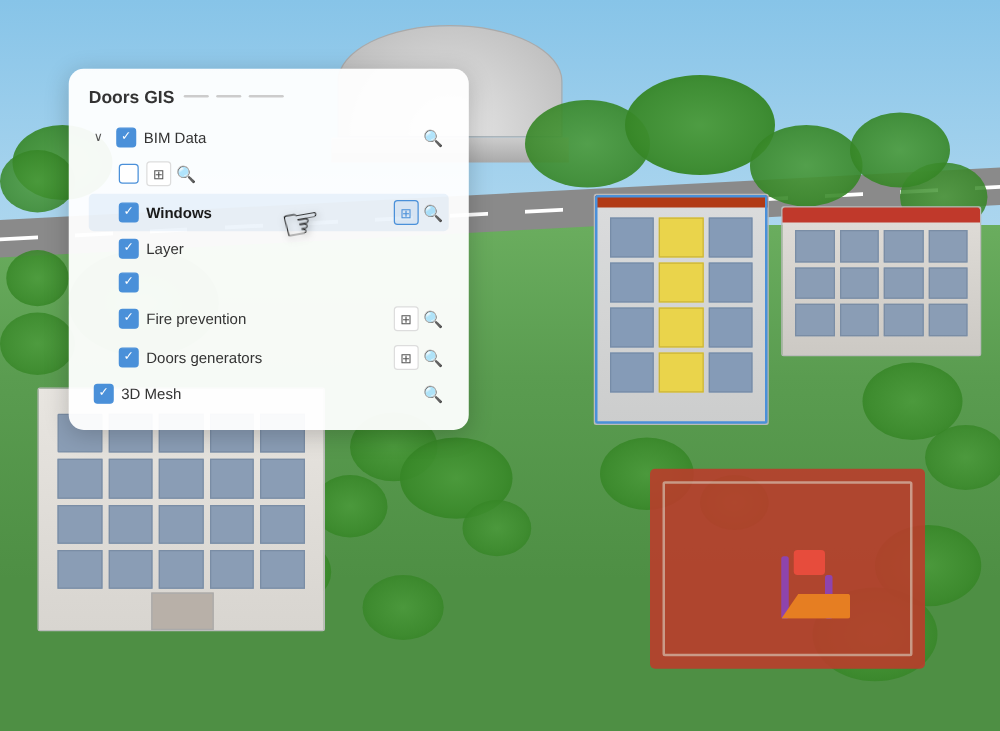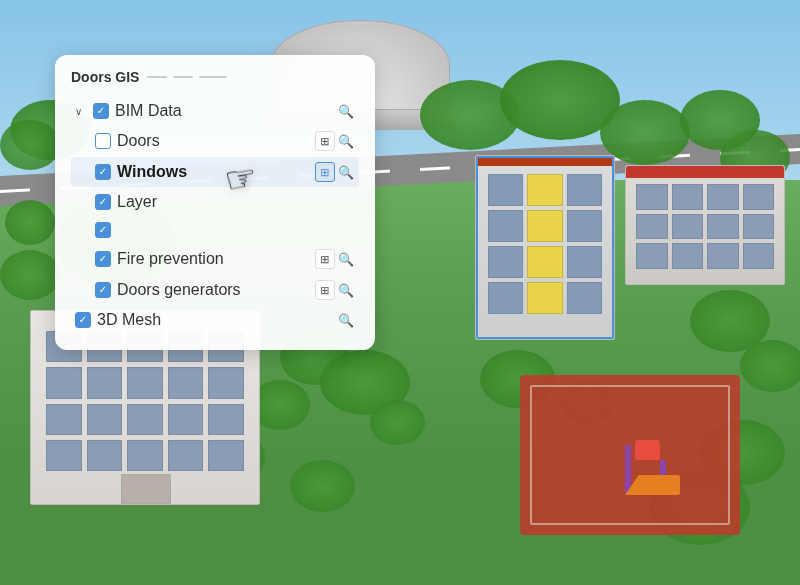--- a/index.html
+++ b/index.html
@@ -196,21 +196,21 @@
 
     
     .toggle-arrow {
       font-size: 10px;
       color: #555;
       width: 12px;
     }
 
     
     .layer-label {
-      font-size: 16px;
+      font-size: 12px;
       color: #333;
       flex: 1;
     }
 
     .layer-label.bold {
       font-weight: 700;
       color: #1a1a1a;
     }
 
     
@@ -391,21 +391,20 @@
       </div>
       <span class="layer-label">BIM Data</span>
       <div class="layer-icons">
         <span class="magnifier-icon">🔍</span>
       </div>
     </div>
 
     <div class="layer-item indent">
       <div class="checkbox empty">
       </div>
-      <span class="layer-label">Doors</span>
       <div class="layer-icons">
         <div class="layer-icon">⊞</div>
         <span class="magnifier-icon">🔍</span>
       </div>
     </div>
 
     <div class="layer-item indent active">
       <div class="checkbox">
         <span class="checkbox-check">✓</span>
       </div>

